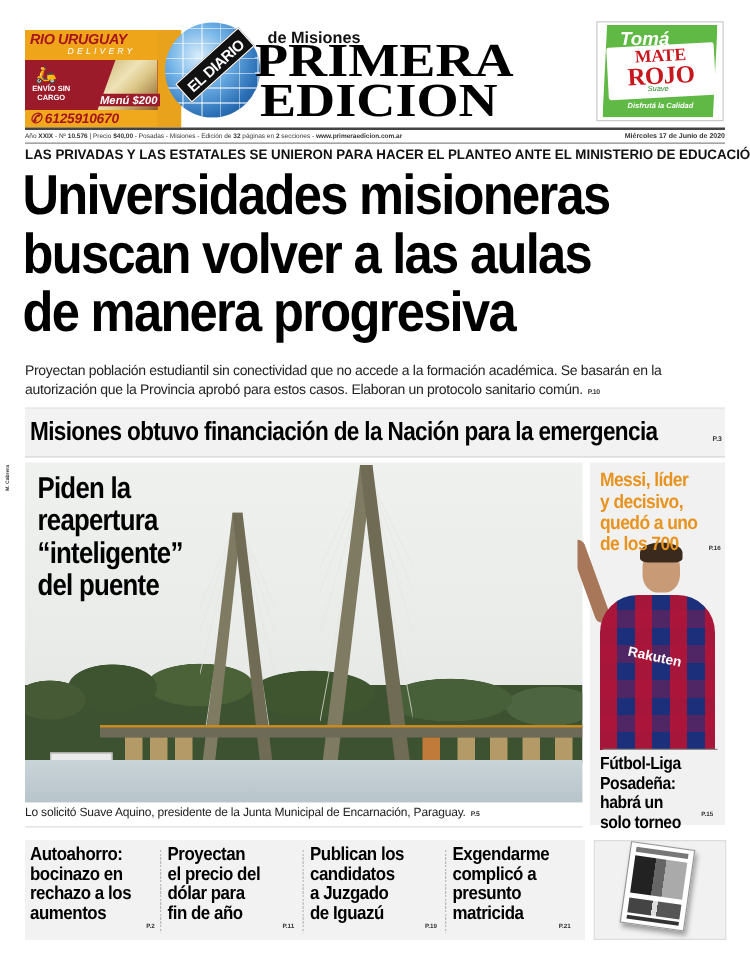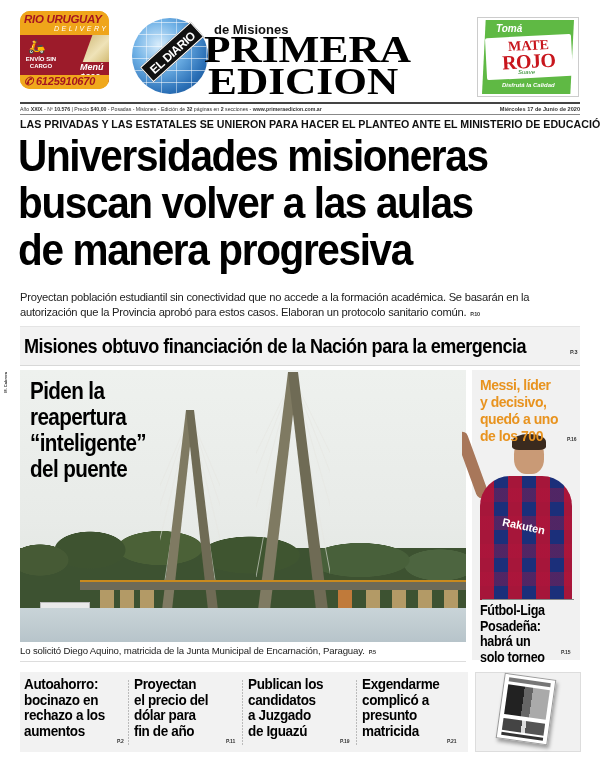--- a/index.html
+++ b/index.html
@@ -1,21 +1,21 @@
 <!DOCTYPE html>
 <html><head>
 <meta charset="utf-8">
 <style>
   * { box-sizing: border-box; margin: 0; padding: 0; }
   html, body { width: 600px; height: 784px; background: #ffffff; overflow: hidden; }
   body { font-family: "Liberation Sans", sans-serif; color: #111; position: relative; }
 
   
   .masthead { position: absolute; left: 0; top: 0; width: 600px; height: 100px; }
-  .ad-left { position: absolute; left: 20px; top: 11px; width: 89px; height: 78px; background: #e8a21c; overflow: hidden; border-radius: 10px; }
+  .ad-left { position: absolute; left: 20px; top: 24px; width: 125px; height: 78px; background: #e8a21c; overflow: hidden; }
   .ad-left .band-top { position: absolute; left: 0; top: 0; width: 106px; height: 24px; background: #efa51a; }
   .ad-left .brand { position: absolute; left: 4px; top: 2px; font-size: 11.5px; font-weight: 900; font-style: italic; color: #a6151f; letter-spacing: -0.3px; white-space: nowrap; }
   .ad-left .delivery { position: absolute; left: 34px; top: 14px; font-size: 7px; font-style: italic; color: #fff; letter-spacing: 2.5px; }
   .ad-left .red { position: absolute; left: 0; top: 24px; width: 106px; height: 40px; background: #9c1b2a; }
   .ad-left .food { position: absolute; left: 58px; top: 24px; width: 48px; height: 40px; background: linear-gradient(135deg, #c9b06a 0%, #efe3b8 40%, #d9c483 60%, #8a5a2a 100%); clip-path: polygon(30% 0, 100% 0, 100% 100%, 0 100%); }
   .ad-left .truck { position: absolute; left: 8px; top: 27px; font-size: 14px; color: #fff; }
   .ad-left .envio { position: absolute; left: 5px; top: 45px; font-size: 6px; font-weight: 700; color: #fff; line-height: 7px; text-align: center; width: 32px; }
   .ad-left .menu { position: absolute; left: 58px; top: 51px; font-size: 9px; font-weight: 700; font-style: italic; color: #fff; background: #9c1b2a; padding: 0 2px; }
   .ad-left .phone-bar { position: absolute; left: 0; top: 64px; width: 106px; height: 14px; background: #f0a81c; }
   .ad-left .phone { position: absolute; left: 4px; top: 64px; font-size: 11px; font-weight: 900; color: #a6151f; font-style: italic; letter-spacing: -0.2px; }
@@ -26,21 +26,21 @@
   .globe::before { content: ""; position: absolute; inset: 0; border-radius: 50%;
            background: repeating-linear-gradient(0deg, transparent 0 11px, rgba(255,255,255,0.55) 11px 12px),
                        repeating-linear-gradient(90deg, transparent 0 14px, rgba(255,255,255,0.45) 14px 15px); }
   .eldiario { position: absolute; left: 10px; top: 26px; width: 68px; height: 20px; background: #111; color: #fff; font-size: 12px; font-weight: 900; text-align: center; line-height: 20px; transform: rotate(-42deg); letter-spacing: -0.5px; border: 1px solid #fff; }
   .de-misiones { position: absolute; left: 86px; top: 6px; font-size: 13px; font-weight: 700; color: #111; }
   .primera { position: absolute; left: 76px; top: 16px; font-family: "Liberation Serif", serif; font-weight: 900; font-size: 38px; line-height: 34px; color: #000; letter-spacing: 0px; transform: scaleX(1.14); transform-origin: left; }
   .edicion { position: absolute; left: 80px; top: 48px; font-family: "Liberation Serif", serif; font-weight: 900; font-size: 38px; line-height: 34px; color: #000; transform: scaleX(1.14); transform-origin: left; }
 
   .ad-right { position: absolute; left: 477px; top: 17px; width: 102px; height: 80px; border: 1px solid #ccc; background: #fff; }
   .ad-right .green { position: absolute; left: 4px; top: 2px; width: 92px; height: 74px; background: #5fb944; clip-path: polygon(4% 0, 100% 0, 96% 100%, 0 100%); }
-  .ad-right .toma { position: absolute; left: 18px; top: 5px; font-size: 10px; font-style: italic; font-weight: 700; color: #fff; }
+  .ad-right .toma { position: absolute; left: 18px; top: 5px; font-size: 15px; font-style: italic; font-weight: 700; color: #fff; }
   .ad-right .banner { position: absolute; left: 8px; top: 18px; width: 86px; height: 42px; background: #fff; border-radius: 2px; transform: rotate(-3deg); }
   .ad-right .mate { position: absolute; left: 30px; top: 20px; font-family: "Liberation Serif", serif; font-size: 14px; font-weight: 900; color: #c8161d; transform: rotate(-3deg); }
   .ad-right .rojo { position: absolute; left: 24px; top: 32px; font-family: "Liberation Serif", serif; font-size: 20px; font-weight: 900; color: #c8161d; transform: rotate(-3deg); letter-spacing: -0.5px; }
   .ad-right .suave { position: absolute; left: 40px; top: 51px; font-size: 6px; font-style: italic; color: #2d8a2d; }
   .ad-right .disfruta { position: absolute; left: 24px; top: 64px; font-size: 6px; font-style: italic; font-weight: 700; color: #fff; }
 
   
   .meta { position: absolute; left: 20px; top: 102px; width: 560px; height: 13px; border-top: 2px solid #444; border-bottom: 1px solid #888; font-size: 5.2px; color: #333; line-height: 10px; white-space: nowrap; }
   .meta .left { position: absolute; left: 0; top: 0; }
   .meta .right { position: absolute; right: 0; top: 0; font-weight: 700; font-size: 5.6px; }
@@ -220,21 +220,21 @@
   <div class="pier" style="left:424px"></div>
   <div class="building buildingA"></div>
   <div class="water"></div>
 </div>
 <div class="photo-title">
   <div>Piden la</div>
   <div>reapertura</div>
   <div>“inteligente”</div>
   <div>del puente</div>
 </div>
-<div class="photo-caption"><span>Lo solicitó Diego Aquino, matricida de la Junta Municipal de Encarnación, Paraguay.</span><span class="pageref">P.5</span></div>
+<div class="photo-caption"><span>Lo solicitó Suave Aquino, presidente de la Junta Municipal de Encarnación, Paraguay.</span><span class="pageref">P.5</span></div>
 <div class="photo-caption-rule"></div>
 
 <div class="rightcol"></div>
 <div class="messi-photo">
   <div class="arm"></div>
   <div class="shirt"></div>
   <div class="head"></div>
   <div class="hair"></div>
   <span class="sponsor">Rakuten</span>
 </div>

